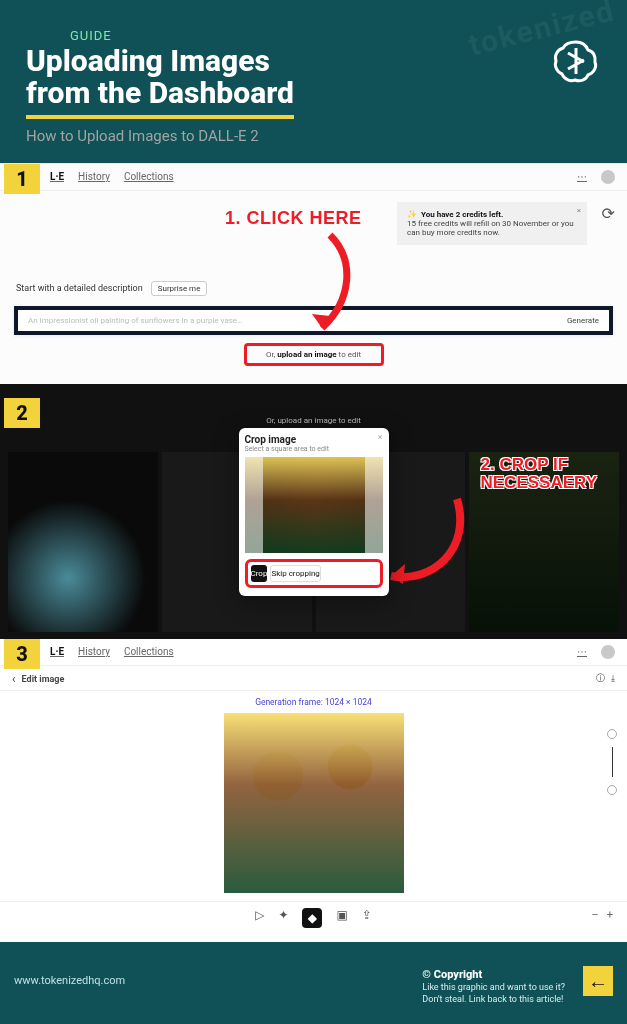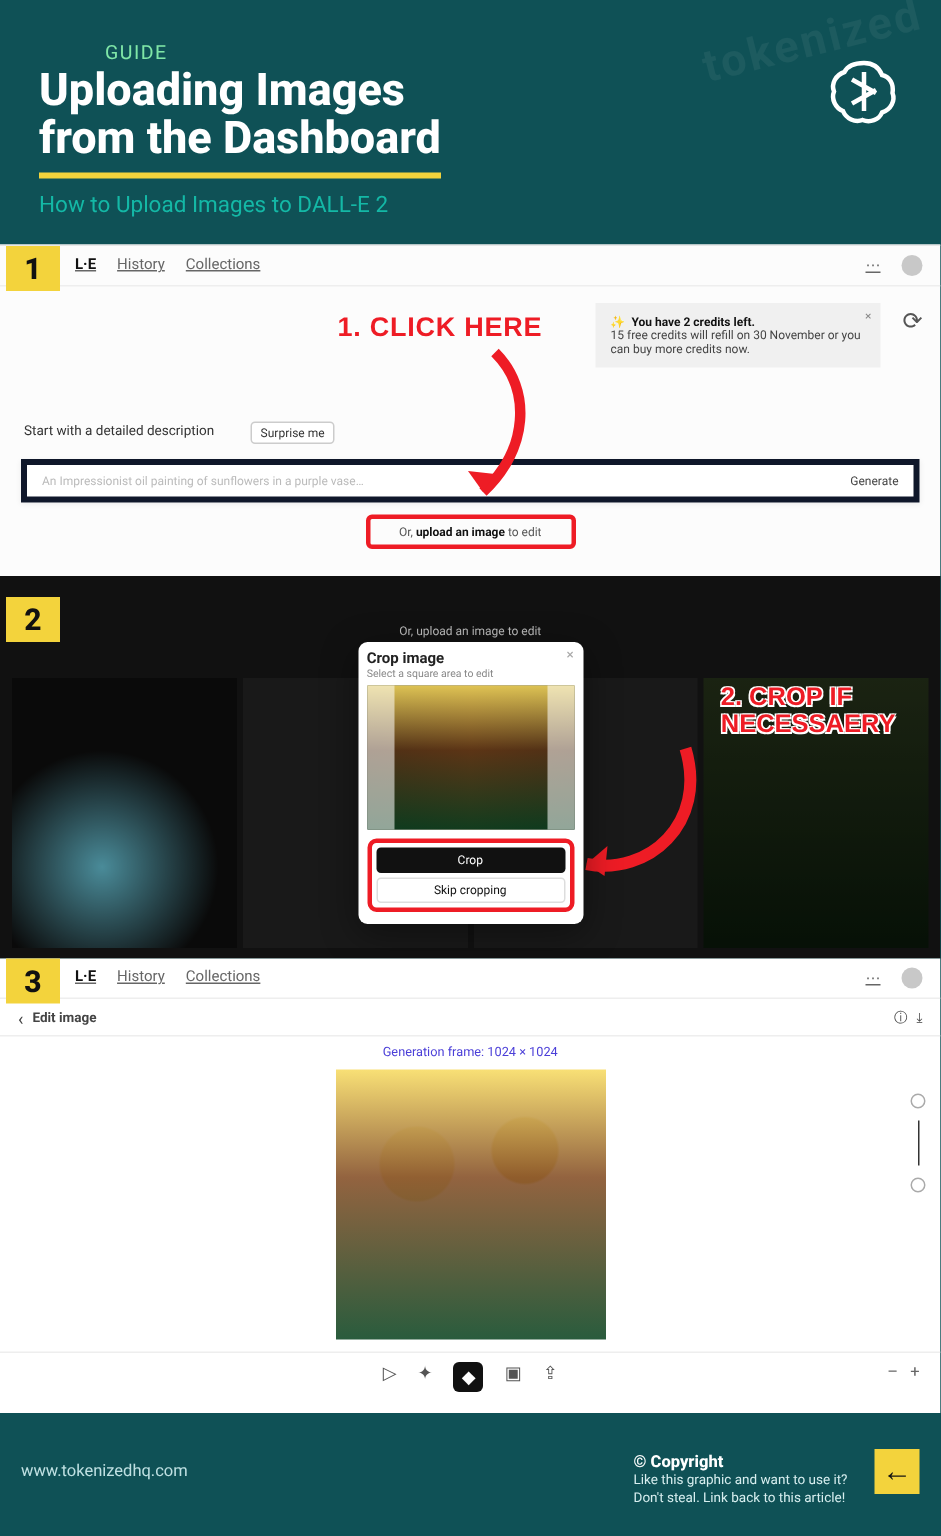--- a/index.html
+++ b/index.html
@@ -18,21 +18,21 @@
   .title {
     font-size: 30px;
     font-weight: 800;
     line-height: 1.08;
     color: #fff;
     margin-top: 2px;
     display: inline-block;
     padding-bottom: 5px;
     border-bottom: 4px solid #f3d33c;
   }
-  .subtitle { font-size: 15px; color: #14b8a6; margin-top: 8px; }
+  .subtitle { font-size: 15px; color: #a3a3a3; margin-top: 8px; }
   .openai-logo { position: absolute; right: 26px; top: 36px; }
   .watermark {
     position:absolute; right:10px; top:10px; font-size:30px;
     color:rgba(255,255,255,0.06); transform:rotate(-14deg);
     font-weight:700; letter-spacing:2px;
   }
 
   .step-badge {
     position: absolute; left: 4px; top: 0;
     background: #f3d33c; color: #111; font-weight: 800;
@@ -59,21 +59,21 @@
   .dalle-top .avatar { width:14px; height:14px; border-radius:50%; background:#c8c8c8; }
   .credits-box {
     position:absolute; right:40px; top:38px;
     background:#f0f0f0; width:190px; padding:8px 10px;
     font-size:8px; color:#444;
   }
   .credits-box .line1 { font-weight:700; color:#111; display:flex; align-items:center; gap:4px;}
   .credits-box .close { position:absolute; right:6px; top:4px; color:#888; }
   .refresh-icon { position:absolute; right:12px; top:40px; color:#555; }
   .start-row {
-    display:flex; align-items:center; gap:24px;
+    display:flex; align-items:center; gap:8px;
     font-size:9px; color:#333; padding: 90px 16px 4px;
   }
   .surprise {
     font-size:8px; padding:2px 6px; border:1px solid #ccc;
     border-radius:3px; background:#fff;
   }
   .prompt-bar {
     margin: 6px 14px 8px; background:#fff; border:4px solid #0f172a;
     box-shadow:0 1px 4px rgba(0,0,0,0.07);
     display:flex; align-items:center; padding:6px 10px;
@@ -132,21 +132,21 @@
       linear-gradient(180deg, rgba(240,210,90,.9) 0%, rgba(100,50,20,.7) 45%, rgba(12,60,30,.9) 100%),
       linear-gradient(90deg,#1b2a1a,#4a3b1a,#1b2a1a);
     position:relative;
   }
   .crop-preview::before, .crop-preview::after {
     content:""; position:absolute; top:0; bottom:0; width:18px; background:rgba(255,255,255,.55);
   }
   .crop-preview::before{left:0;} .crop-preview::after{right:0;}
   .crop-btns {
     margin-top:6px; border:3px solid #ee1c25; border-radius:6px;
-    padding:3px; display:flex; flex-direction:column; gap:3px;
+    padding:3px; display:flex; flex-direction:row; gap:3px;
   }
   .btn-crop {
     background:#111; color:#fff; font-size:8px; text-align:center;
     padding:4px 0; border-radius:3px;
   }
   .btn-skip {
     background:#fff; color:#111; font-size:8px; text-align:center;
     padding:3px 0; border-radius:3px; border:1px solid #ddd;
   }
   .annot2 {

